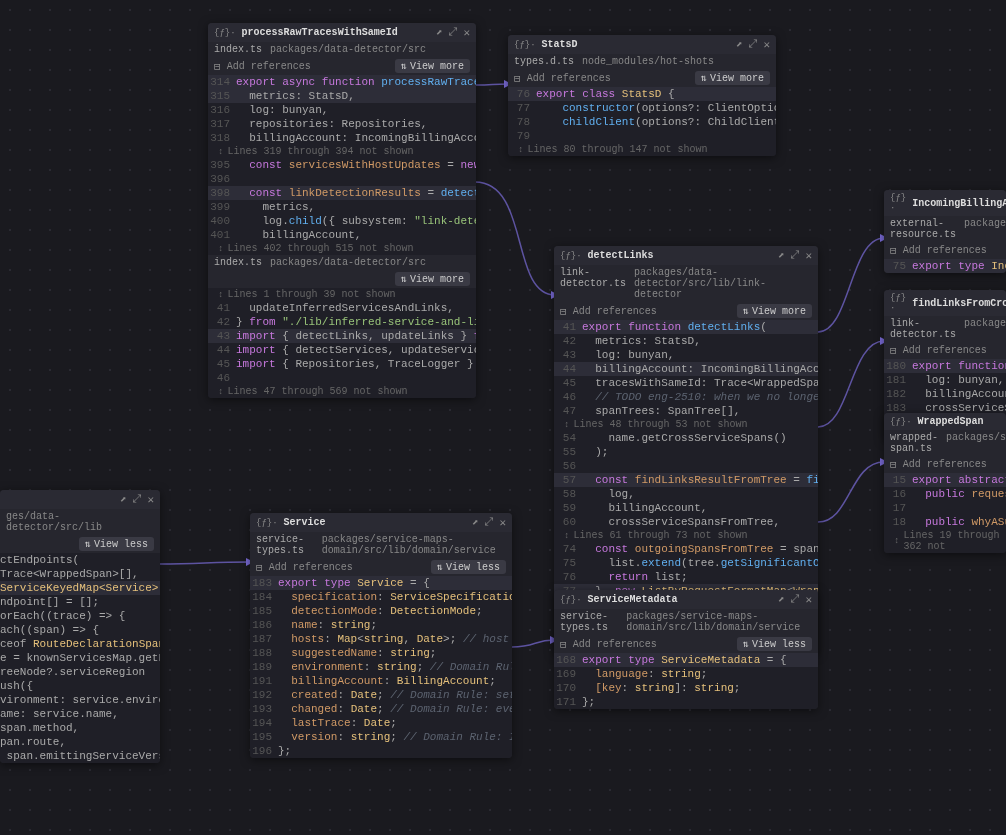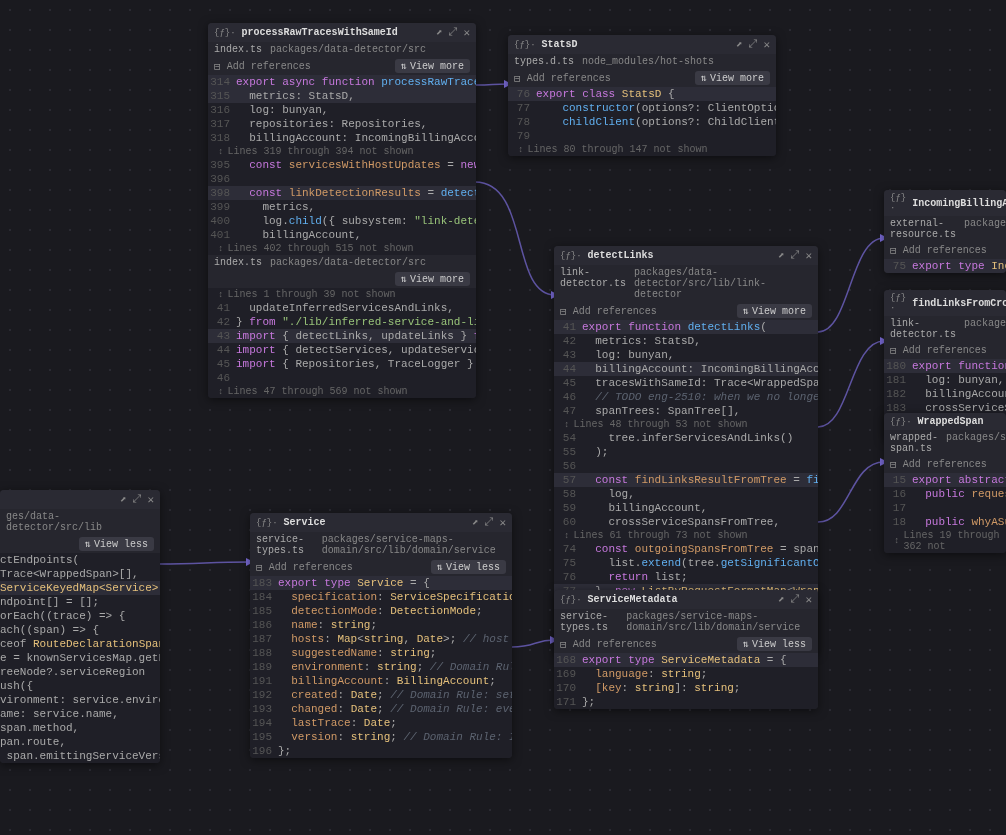--- a/index.html
+++ b/index.html
@@ -278,21 +278,21 @@
     <div class="line"><span class="gutter">42</span><span class="code pl">  metrics: StatsD,</span></div>
     <div class="line"><span class="gutter">43</span><span class="code pl">  log: bunyan,</span></div>
     <div class="line hl"><span class="gutter">44</span><span class="code pl">  billingAccount: IncomingBillingAccount,</span></div>
     <div class="line"><span class="gutter">45</span><span class="code pl">  tracesWithSameId: Trace&lt;WrappedSpan&gt;[],</span></div>
     <div class="line"><span class="gutter">46</span><span class="code cm">  // TODO eng-2510: when we no longer need to diff against</span></div>
     <div class="line"><span class="gutter">47</span><span class="code pl">  spanTrees: SpanTree[],</span></div>
     <div class="fold">
         <span class="fold-icon">↕</span>
         <span>Lines 48 through 53 not shown</span>
       </div>
-    <div class="line"><span class="gutter">54</span><span class="code pl">    tree.inferServicesAndLinks()</span></div>
+    <div class="line"><span class="gutter">54</span><span class="code pl">    name.getCrossServiceSpans()</span></div>
     <div class="line"><span class="gutter">55</span><span class="code pl">  );</span></div>
     <div class="line"><span class="gutter">56</span><span class="code"></span></div>
     <div class="line hl"><span class="gutter">57</span><span class="code"><span class="kw">  const</span><span class="id"> findLinksResultFromTree</span><span> = </span><span class="fn">findLinksFromCrossServic</span></span></div>
     <div class="line"><span class="gutter">58</span><span class="code pl">    log,</span></div>
     <div class="line"><span class="gutter">59</span><span class="code pl">    billingAccount,</span></div>
     <div class="line"><span class="gutter">60</span><span class="code pl">    crossServiceSpansFromTree,</span></div>
     <div class="fold">
         <span class="fold-icon">↕</span>
         <span>Lines 61 through 73 not shown</span>
       </div>

